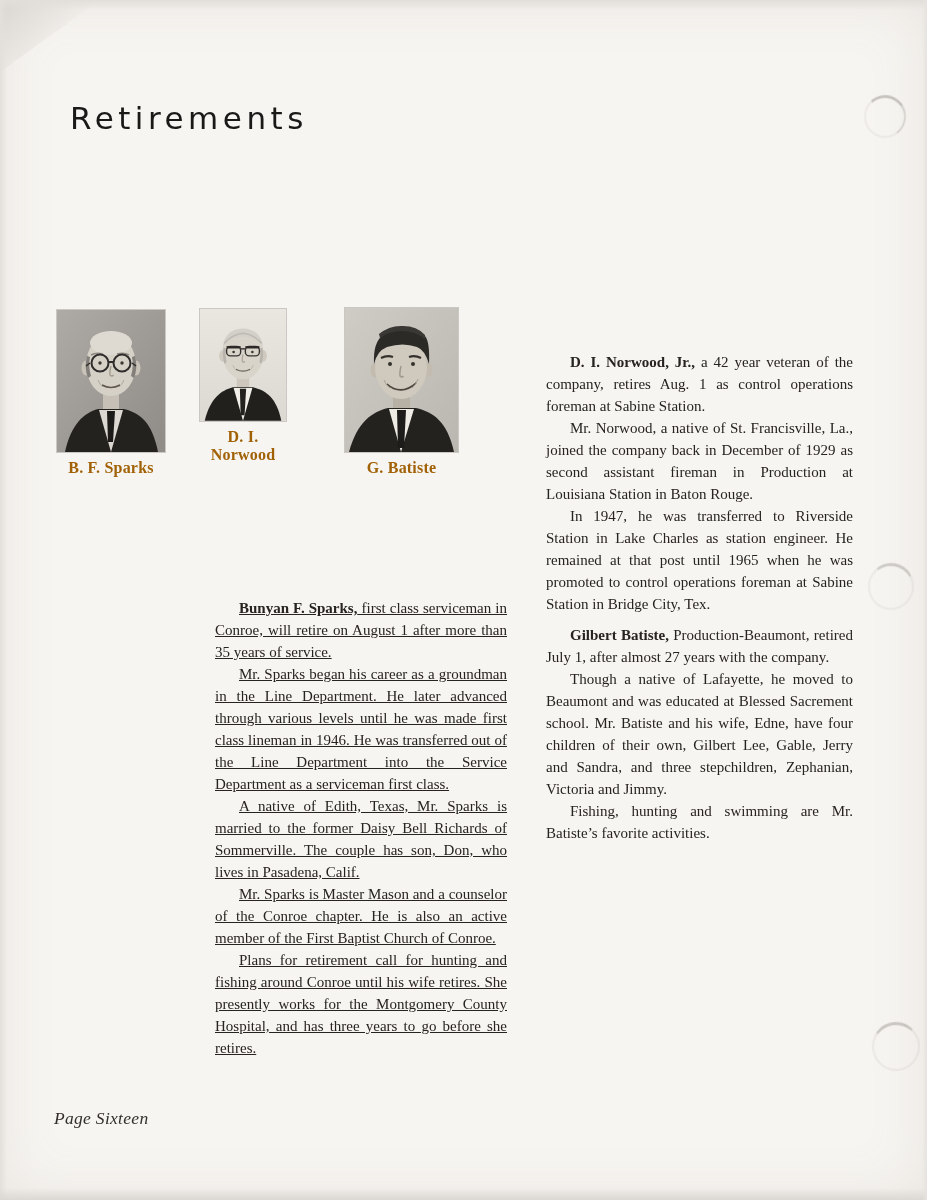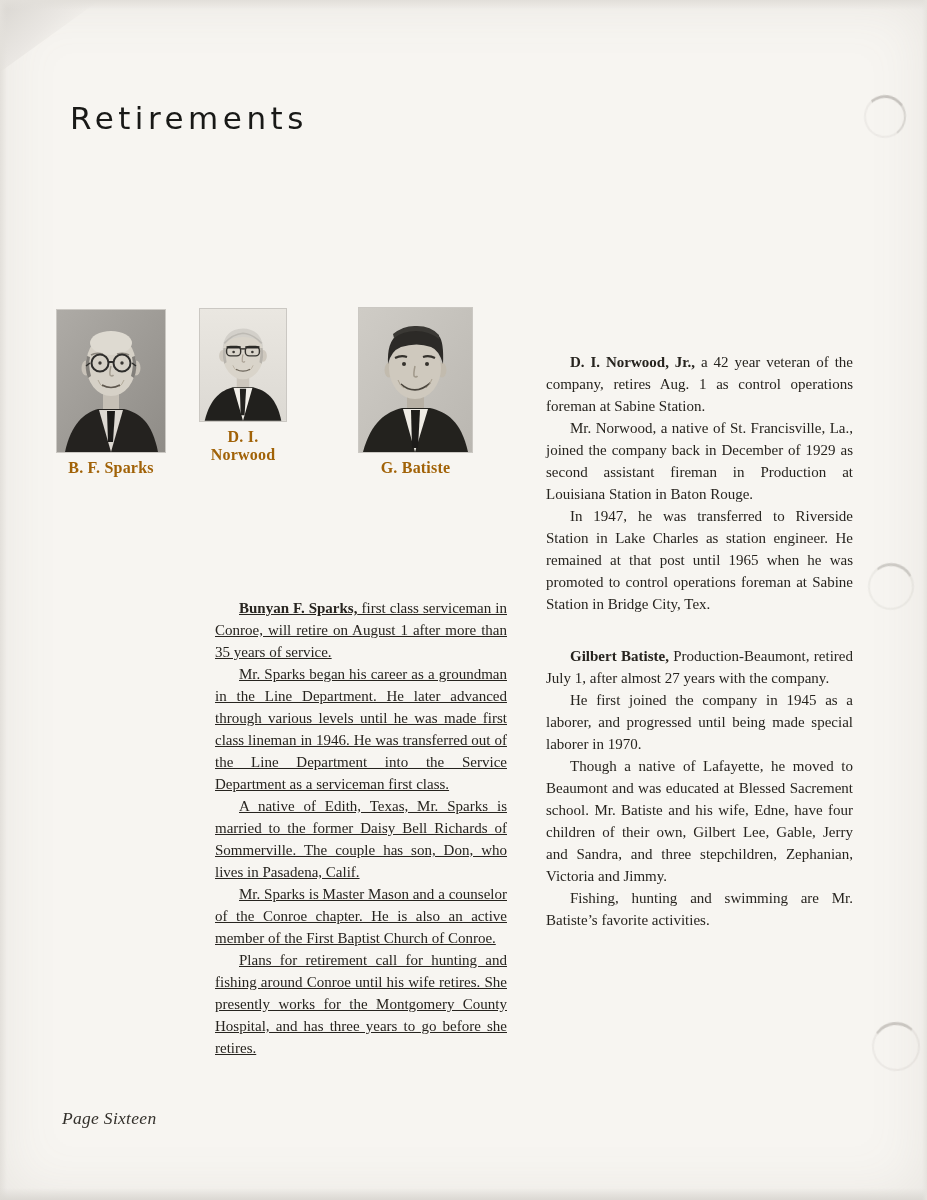--- a/index.html
+++ b/index.html
@@ -49,43 +49,43 @@
     font-weight: normal;
     font-size: 31px;
     letter-spacing: 4.5px;
     color: #191917;
     transform: scaleY(0.96);
   }
 
   figure.photo { position: absolute; margin: 0; }
   .photo-1 { left: 57px;  top: 310px; width: 108px; }
   .photo-2 { left: 200px; top: 309px; width: 86px; }
-  .photo-3 { left: 359px; top: 308px; width: 113px; }
+  .photo-3 { left: 345px; top: 308px; width: 113px; }
   .photo-img { width: 100%; box-shadow: 0 0 0 1px rgba(70,66,60,0.25); line-height: 0; }
   .photo-img svg { display: block; width: 100%; height: auto; }
   figcaption {
     margin-top: 7px; text-align: center;
     font-weight: bold; font-size: 16px; color: #a16207;
     letter-spacing: 0.2px;
   }
 
   .col {
     position: absolute;
     font-size: 15px; line-height: 22px;
     color: #27241f;
     text-align: justify;
   }
   .col-left  { left: 215px; top: 597px; width: 292px; text-decoration: underline; }
   .col-right { left: 546px; top: 351px; width: 307px; }
   .col p { margin: 0; text-indent: 24px; }
-  .col p.section-break { margin-top: 30px; }
+  .col p.section-break { margin-top: 9px; }
   .col b { font-weight: bold; }
 
   .footer {
-    position: absolute; left: 62px; top: 1108px;
+    position: absolute; left: 54px; top: 1108px;
     font-style: italic; font-size: 17.5px; color: #33302b;
     letter-spacing: 0.3px;
   }
 </style>
 </head>
 <body>
 
 <div class="page">
 
   <div class="corner-tl"></div>
@@ -216,21 +216,20 @@
   </div>
 
   <div class="col col-right">
     <div>
       <p><b>D. I. Norwood, Jr.,</b><span> a 42 year veteran of the company, retires Aug. 1 as control operations foreman at Sabine Station.</span></p>
       <p><span>Mr. Norwood, a native of St. Francisville, La., joined the company back in December of 1929 as second assistant fireman in Production at Louisiana Station in Baton Rouge.</span></p>
       <p><span>In 1947, he was transferred to Riverside Station in Lake Charles as station engineer. He remained at that post until 1965 when he was promoted to control operations foreman at Sabine Station in Bridge City, Tex.</span></p>
     </div>
     <div>
       <p class="section-break"><b>Gilbert Batiste,</b><span> Production-Beaumont, retired July 1, after almost 27 years with the company.</span></p>
-      <p><span>He first joined the company in 1945 as a laborer, and progressed until being made special laborer in 1970.</span></p>
       <p><span>Though a native of Lafayette, he moved to Beaumont and was educated at Blessed Sacrement school. Mr. Batiste and his wife, Edne, have four children of their own, Gilbert Lee, Gable, Jerry and Sandra, and three stepchildren, Zephanian, Victoria and Jimmy.</span></p>
       <p><span>Fishing, hunting and swimming are Mr. Batiste’s favorite activities.</span></p>
     </div>
   </div>
 
   <div class="footer">Page Sixteen</div>
 
 </div>
 
 </body></html>

